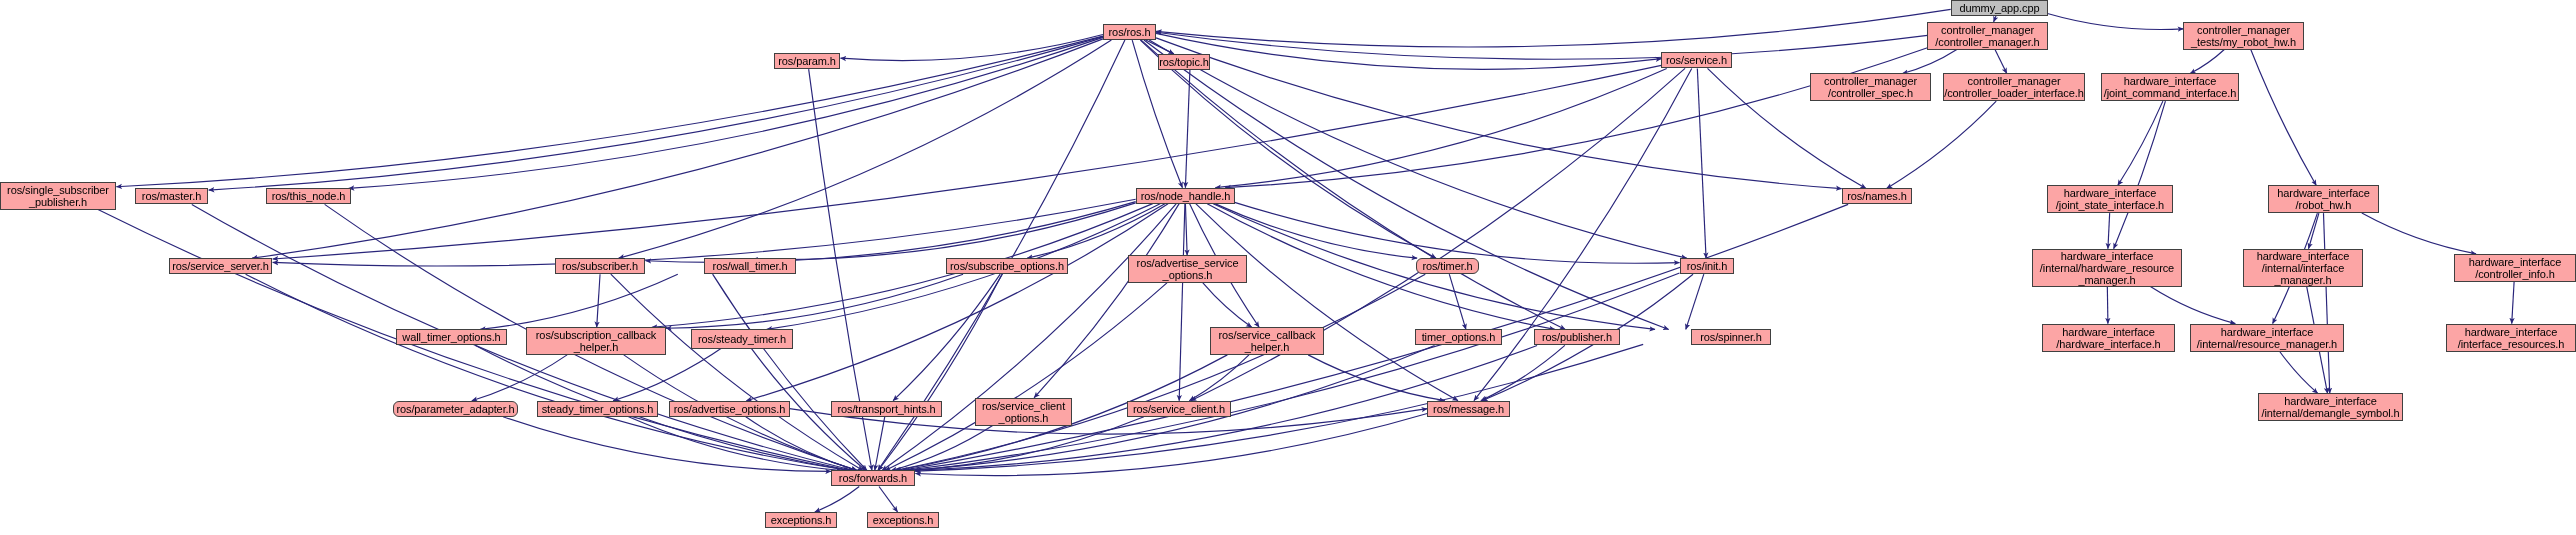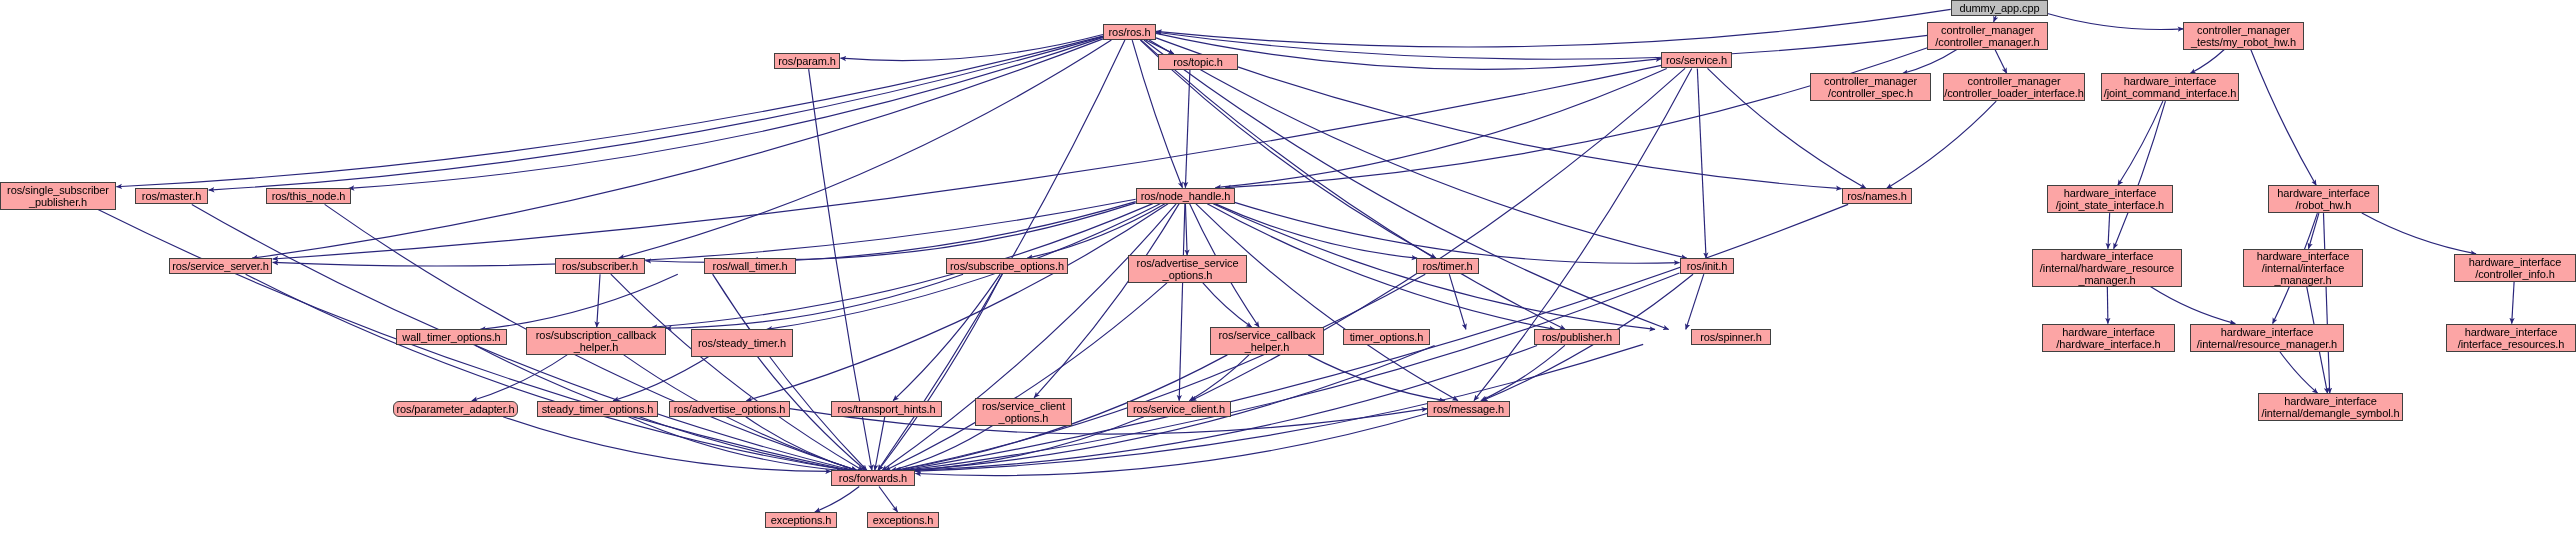--- a/index.html
+++ b/index.html
@@ -161,21 +161,21 @@
       <path d="M 3457.9 387.0 Q 3456.3 416.0 3454.6 445.0" fill="none" stroke="#29257a" stroke-width="1.6" marker-end="url(#arrow)"></path>
     </svg>
   <div id="node-layer">
       <div class="node root thick" style="left: 1951px; top: 0px; width: 97px; height: 16px;">dummy_app.cpp</div>
       <div class="node thick" style="left: 1103px; top: 24px; width: 53px; height: 16px;">ros/ros.h</div>
       <div class="node thick" style="left: 1927px; top: 22px; width: 121px; height: 28px;">controller_manager
 /controller_manager.h</div>
       <div class="node thick" style="left: 2183px; top: 22px; width: 121px; height: 28px;">controller_manager
 _tests/my_robot_hw.h</div>
       <div class="node" style="left: 774px; top: 53px; width: 66px; height: 16px;">ros/param.h</div>
-      <div class="node" style="left: 1158px; top: 54px; width: 80px; height: 16px;">ros/topic.h</div>
+      <div class="node" style="left: 1158px; top: 54px; width: 52px; height: 16px;">ros/topic.h</div>
       <div class="node" style="left: 1661px; top: 52px; width: 71px; height: 16px;">ros/service.h</div>
       <div class="node" style="left: 1810px; top: 73px; width: 121px; height: 28px;">controller_manager
 /controller_spec.h</div>
       <div class="node thick" style="left: 1943px; top: 73px; width: 142px; height: 28px;">controller_manager
 /controller_loader_interface.h</div>
       <div class="node thick" style="left: 2101px; top: 73px; width: 138px; height: 28px;">hardware_interface
 /joint_command_interface.h</div>
       <div class="node" style="left: 0px; top: 182px; width: 116px; height: 28px;">ros/single_subscriber
 _publisher.h</div>
       <div class="node" style="left: 135px; top: 188px; width: 73px; height: 16px;">ros/master.h</div>
@@ -185,37 +185,37 @@
       <div class="node" style="left: 2047px; top: 185px; width: 126px; height: 28px;">hardware_interface
 /joint_state_interface.h</div>
       <div class="node thick" style="left: 2268px; top: 185px; width: 111px; height: 28px;">hardware_interface
 /robot_hw.h</div>
       <div class="node thick" style="left: 169px; top: 258px; width: 103px; height: 16px;">ros/service_server.h</div>
       <div class="node" style="left: 555px; top: 258px; width: 90px; height: 16px;">ros/subscriber.h</div>
       <div class="node" style="left: 660px; top: 258px; width: 92px; height: 16px; margin-left: 44px;">ros/wall_timer.h</div>
       <div class="node" style="left: 946px; top: 258px; width: 122px; height: 16px;">ros/subscribe_options.h</div>
       <div class="node thick" style="left: 1128px; top: 255px; width: 119px; height: 28px;">ros/advertise_service
 _options.h</div>
-      <div class="node" style="left: 1416px; top: 258px; width: 63px; height: 16px;">ros/timer.h</div>
+      <div class="node" style="left: 1416px; top: 258px; width: 63px; height: 16px; border-radius: 6px;">ros/timer.h</div>
       <div class="node" style="left: 1680px; top: 258px; width: 54px; height: 16px;">ros/init.h</div>
       <div class="node" style="left: 2032px; top: 249px; width: 150px; height: 38px;">hardware_interface
 /internal/hardware_resource
 _manager.h</div>
       <div class="node" style="left: 2243px; top: 249px; width: 120px; height: 38px;">hardware_interface
 /internal/interface
 _manager.h</div>
       <div class="node" style="left: 2454px; top: 254px; width: 122px; height: 28px;">hardware_interface
 /controller_info.h</div>
       <div class="node" style="left: 396px; top: 329px; width: 111px; height: 16px;">wall_timer_options.h</div>
       <div class="node thick" style="left: 526px; top: 327px; width: 140px; height: 28px;">ros/subscription_callback
 _helper.h</div>
-      <div class="node" style="left: 691px; top: 329px; width: 102px; height: 28px;">ros/steady_timer.h</div>
+      <div class="node" style="left: 691px; top: 329px; width: 102px; height: 20px;">ros/steady_timer.h</div>
       <div class="node thick" style="left: 1210px; top: 327px; width: 114px; height: 28px;">ros/service_callback
 _helper.h</div>
-      <div class="node" style="left: 1343px; top: 329px; width: 87px; height: 16px;">timer_options.h</div>
+      <div class="node" style="left: 1415px; top: 329px; width: 87px; height: 16px;">timer_options.h</div>
       <div class="node thick" style="left: 1534px; top: 329px; width: 86px; height: 16px;">ros/publisher.h</div>
       <div class="node" style="left: 1691px; top: 329px; width: 80px; height: 16px;">ros/spinner.h</div>
       <div class="node" style="left: 2042px; top: 324px; width: 133px; height: 28px;">hardware_interface
 /hardware_interface.h</div>
       <div class="node" style="left: 2190px; top: 324px; width: 154px; height: 28px;">hardware_interface
 /internal/resource_manager.h</div>
       <div class="node" style="left: 2446px; top: 324px; width: 130px; height: 28px;">hardware_interface
 /interface_resources.h</div>
       <div class="node" style="left: 393px; top: 401px; width: 125px; height: 16px; border-radius: 6px;">ros/parameter_adapter.h</div>
       <div class="node" style="left: 537px; top: 401px; width: 121px; height: 16px;">steady_timer_options.h</div>

